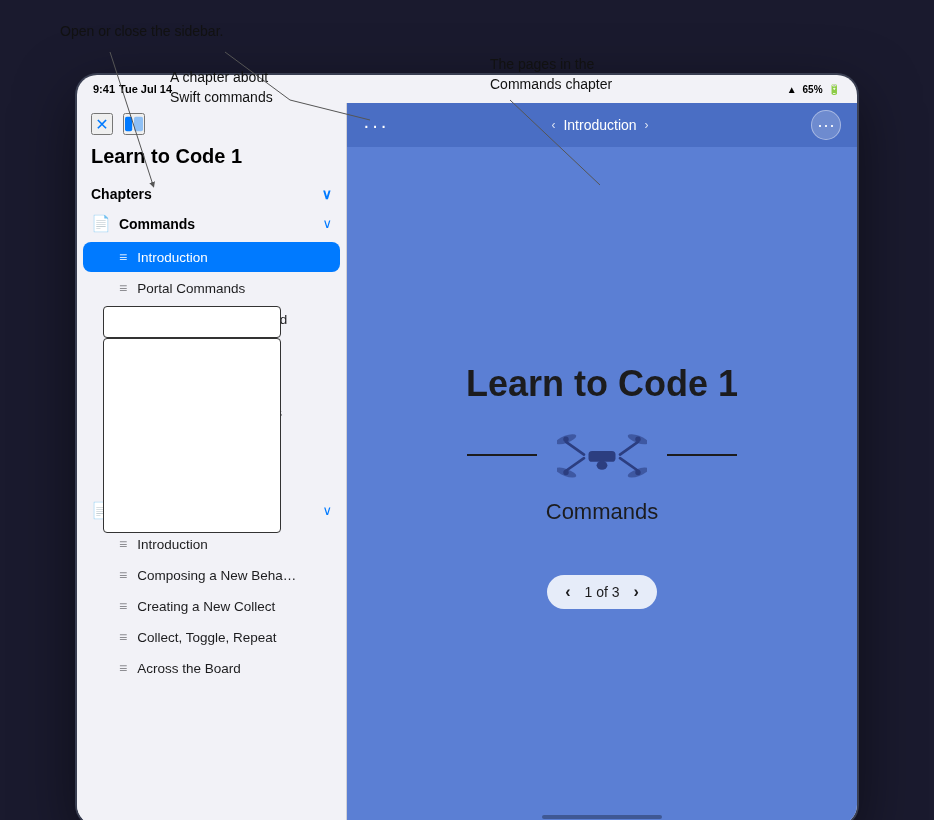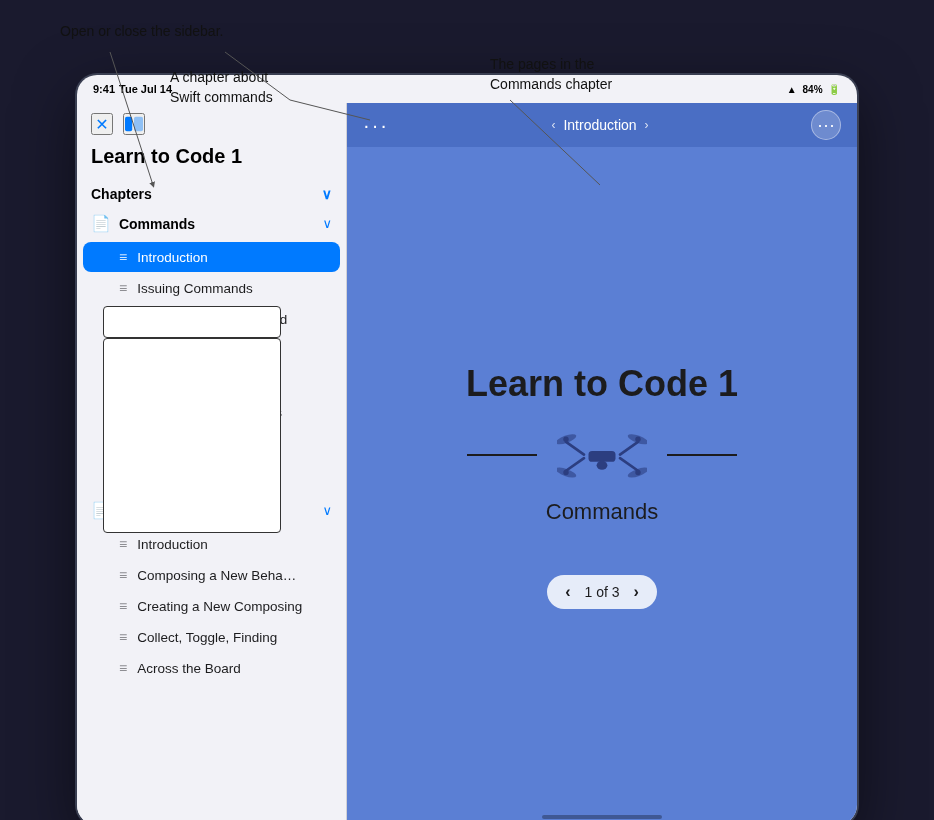--- a/index.html
+++ b/index.html
@@ -345,21 +345,21 @@
 
 <div class="ipad-frame">
 
   <div class="status-bar">
     <div class="status-left">
       <span>9:41</span>
       <span>Tue Jul 14</span>
     </div>
     <div class="status-right">
       <span>▲</span>
-      <span>84%</span>
+      <span>65%</span>
       <span>🔋</span>
     </div>
   </div>
 
   <div class="app-container">
 
     <div class="sidebar">
 
       <div class="sidebar-header">
         <button class="sidebar-close-btn">✕</button>
@@ -388,21 +388,21 @@
             </div>
             <span class="chevron">∨</span>
           </div>
 
           <div class="page-item active">
             <span class="lines-icon">≡</span>
             <span class="item-label">Introduction</span>
           </div>
           <div class="page-item">
             <span class="lines-icon">≡</span>
-            <span class="item-label">Issuing Commands</span>
+            <span class="item-label">Portal Commands</span>
           </div>
           <div class="page-item">
             <span class="lines-icon">≡</span>
             <span class="item-label">Adding a New Command</span>
           </div>
           <div class="page-item">
             <span class="lines-icon">≡</span>
             <span class="item-label">Toggling a Switch</span>
           </div>
           <div class="page-item">
@@ -435,25 +435,25 @@
           <div class="page-item">
             <span class="lines-icon">≡</span>
             <span class="item-label">Introduction</span>
           </div>
           <div class="page-item">
             <span class="lines-icon">≡</span>
             <span class="item-label">Composing a New Beha…</span>
           </div>
           <div class="page-item">
             <span class="lines-icon">≡</span>
-            <span class="item-label">Creating a New Composing</span>
-          </div>
-          <div class="page-item">
-            <span class="lines-icon">≡</span>
-            <span class="item-label">Collect, Toggle, Finding</span>
+            <span class="item-label">Creating a New Collect</span>
+          </div>
+          <div class="page-item">
+            <span class="lines-icon">≡</span>
+            <span class="item-label">Collect, Toggle, Repeat</span>
           </div>
           <div class="page-item">
             <span class="lines-icon">≡</span>
             <span class="item-label">Across the Board</span>
           </div>
         </div>
 
       </div>
     </div>
 

